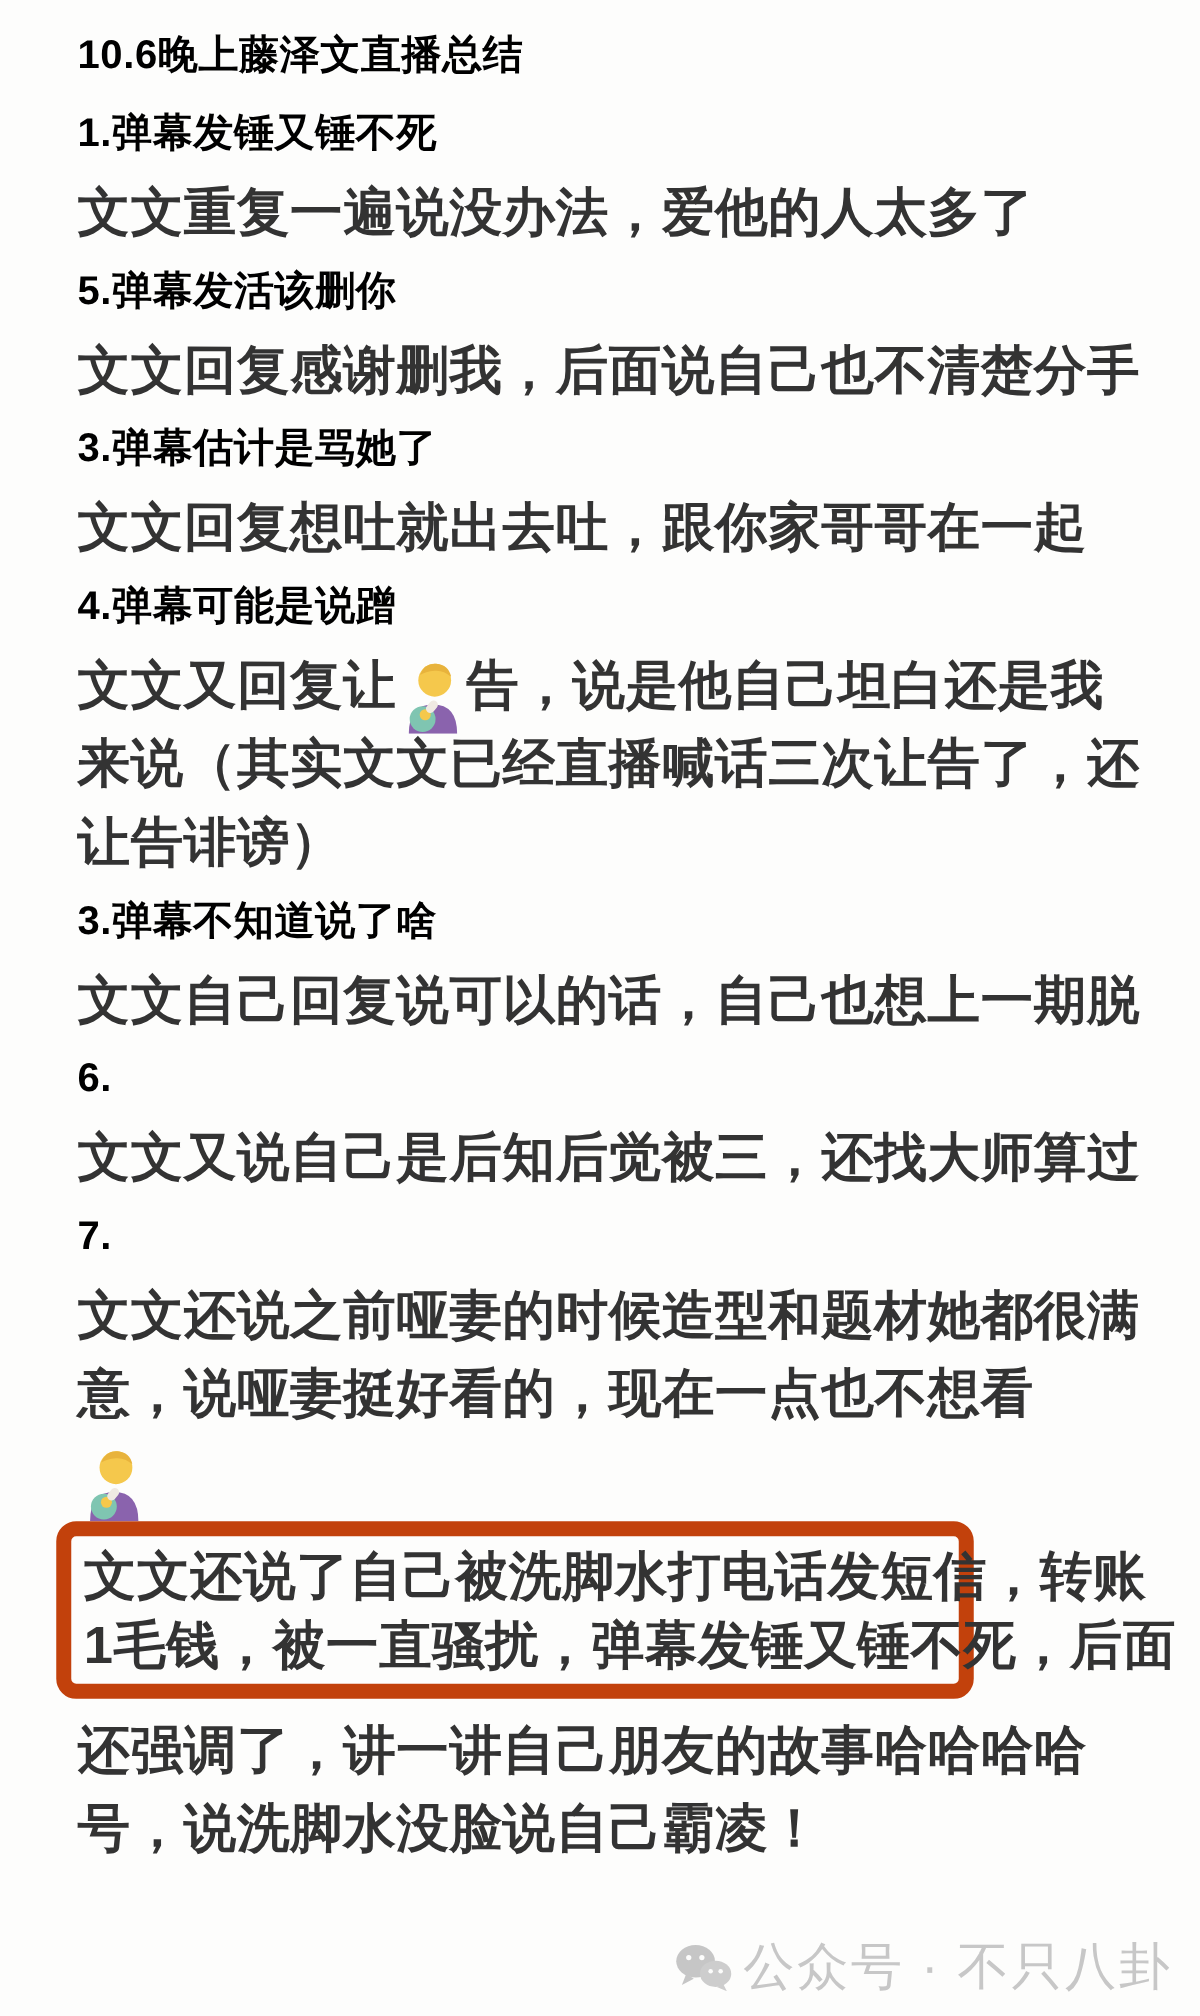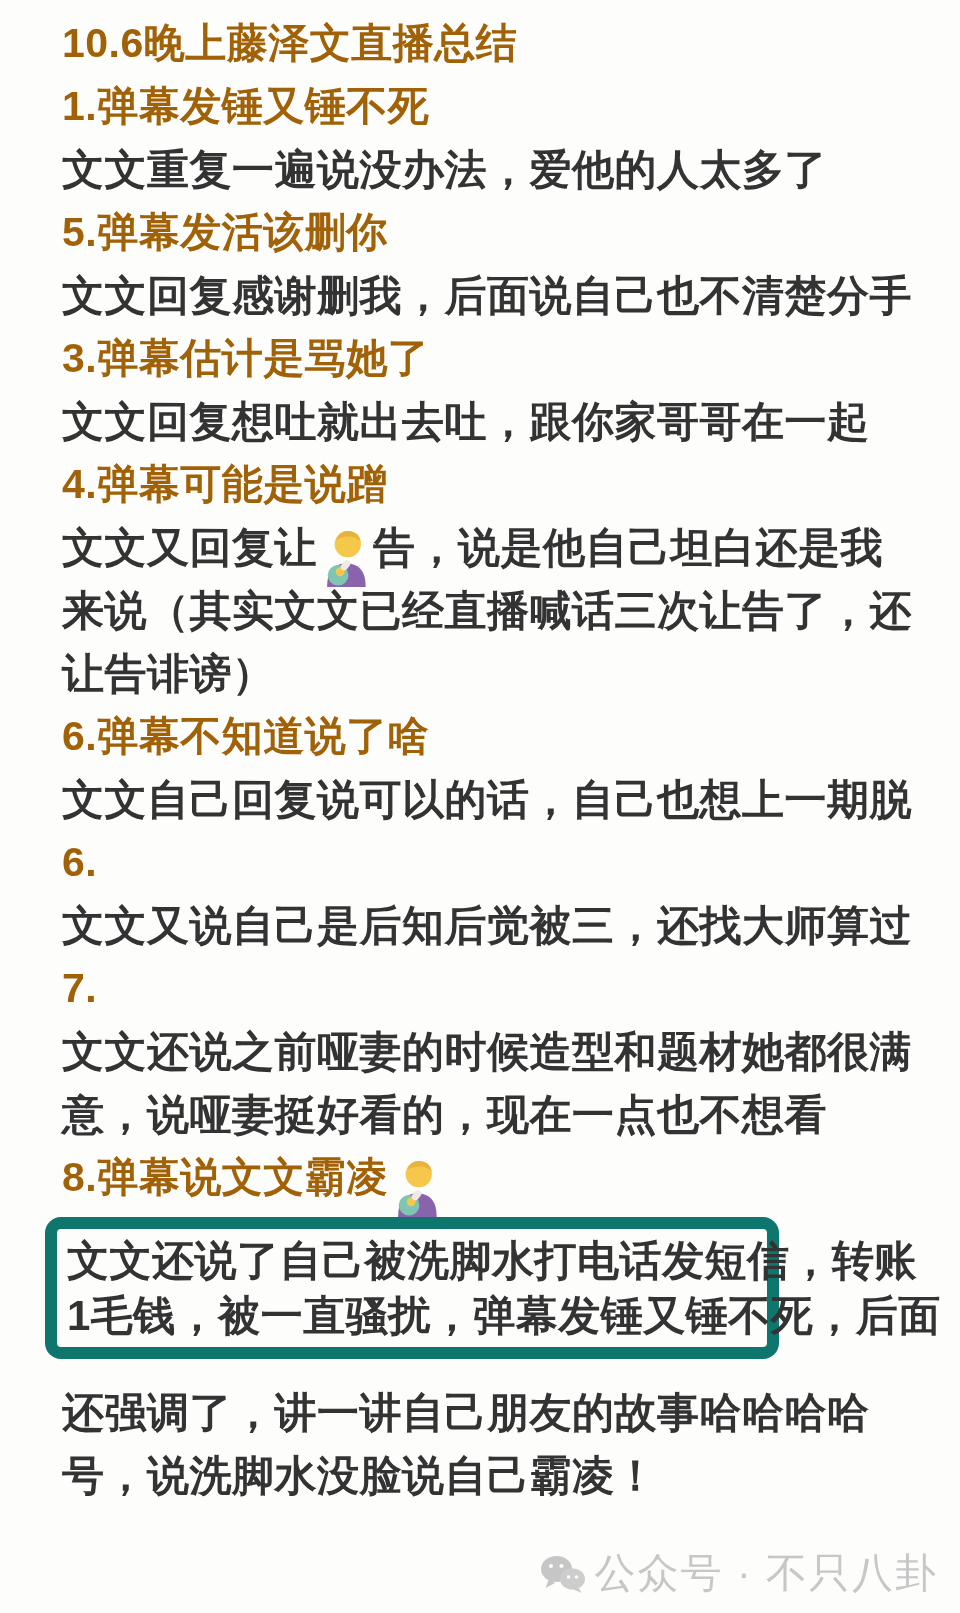--- a/index.html
+++ b/index.html
@@ -13,43 +13,43 @@
   }
   .content { padding: 12px 20px 0 62px; }
   .line {
     height: 63px;
     display: flex;
     align-items: center;
     white-space: nowrap;
     overflow: visible;
   }
   .heading {
-    font-size: 41px;
+    font-size: 32px;
     font-weight: 600;
-    color: #a16207;
+    color: #000000;
     letter-spacing: 0.5px;
     text-align: right;
   }
   .body {
     font-size: 42px;
     font-weight: 700;
     color: #333333;
     letter-spacing: 0.5px;
   }
   .emoji {
     width: 50px; height: 58px;
     margin: 0 3px;
     flex: 0 0 auto;
     transform: translateY(10px);
   }
   .red-box {
     box-sizing: border-box;
     width: 734px;
-    margin: 8px 0 22px -17px;
-    border: 12px solid #0f766e;
+    margin: 8px 0 9px -17px;
+    border: 12px solid #c2410c;
     border-radius: 16px;
     padding: 4px 0 4px 10px;
     background: transparent;
   }
   .red-box .line { height: 55px; }
   .watermark {
     position: absolute;
     right: 22px; bottom: 12px;
     display: flex;
     align-items: center;
@@ -82,30 +82,29 @@
       <path d="M5 42 Q5 25 19 25 Q33 25 33 42 Z" fill="#8a63ad"></path>
       <circle cx="13" cy="33.5" r="7.5" fill="#7fc5b1"></circle>
       <circle cx="14.5" cy="31" r="3.2" fill="#f5c84c"></circle>
       <rect x="16" y="22" width="5" height="8" rx="2.5" fill="#efe9e2" transform="rotate(40 18 26)"></rect>
     </svg>
     <span>告，说是他自己坦白还是我</span>
   </div>
 
   <div class="line body">来说（其实文文已经直播喊话三次让告了，还</div>
   <div class="line body">让告诽谤）</div>
-  <div class="line heading">6.弹幕不知道说了啥</div>
+  <div class="line heading">3.弹幕不知道说了啥</div>
   <div class="line body">文文自己回复说可以的话，自己也想上一期脱</div>
   <div class="line heading">6.</div>
   <div class="line body">文文又说自己是后知后觉被三，还找大师算过</div>
   <div class="line heading">7.</div>
   <div class="line body">文文还说之前哑妻的时候造型和题材她都很满</div>
   <div class="line body">意，说哑妻挺好看的，现在一点也不想看</div>
 
   <div class="line heading">
-    <span>8.弹幕说文文霸凌</span>
     <svg class="emoji" viewBox="0 0 36 42">
       <circle cx="20" cy="11" r="9.5" fill="#f5c84c"></circle>
       <path d="M11.5 8 Q14 1 21 1.5 Q28 2 29.5 9 Q25 5 20 5.5 Q14.5 6 11.5 8 Z" fill="#e8b33c"></path>
       <path d="M5 42 Q5 25 19 25 Q33 25 33 42 Z" fill="#8a63ad"></path>
       <circle cx="13" cy="33.5" r="7.5" fill="#7fc5b1"></circle>
       <circle cx="14.5" cy="31" r="3.2" fill="#f5c84c"></circle>
       <rect x="16" y="22" width="5" height="8" rx="2.5" fill="#efe9e2" transform="rotate(40 18 26)"></rect>
     </svg>
     <span></span>
   </div>

